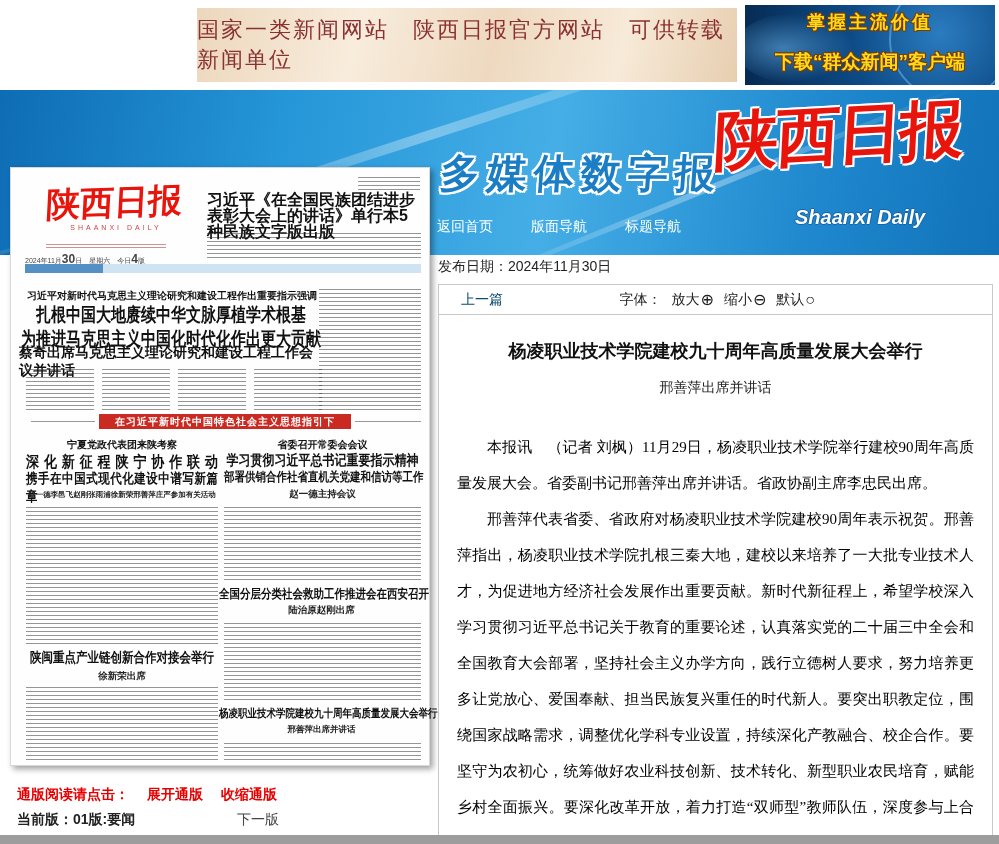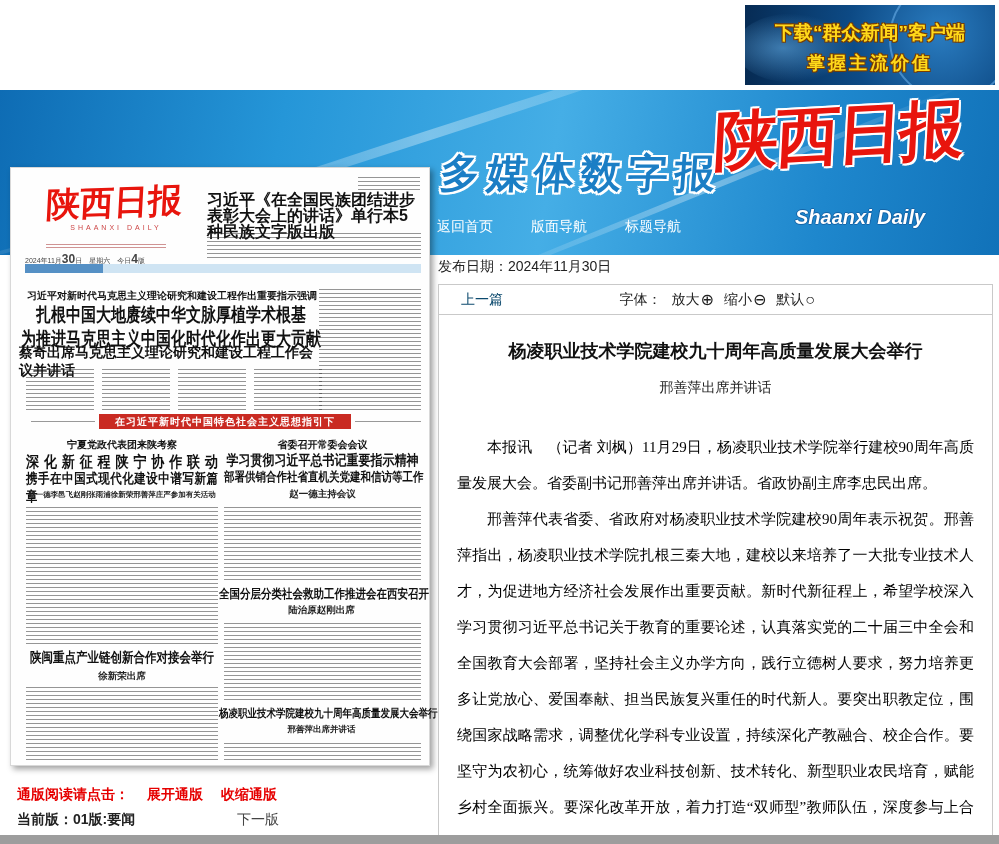--- a/index.html
+++ b/index.html
@@ -94,25 +94,28 @@
   .art-text p{margin:0;font-size:15px;line-height:36px;color:#000;text-indent:2em;text-align:justify;}
 
   .bottom-bar{left:0;top:835px;width:999px;height:9px;background:#9d9d9d;}
 </style>
 </head>
 <body>
 
 <div class="page">
 
   <div class="abs topbar">
+    <div class="abs mid-banner">
+      <span>国家一类新闻网站　陕西日报官方网站　可供转载新闻单位</span>
+    </div>
     <div class="abs app-banner">
       <div class="map"></div>
       <div class="ring"></div>
+      <div class="app-line app-line2">掌握主流价值</div>
       <div class="app-line app-line1">下载“群众新闻”客户端</div>
-      <div class="app-line app-line2">掌握主流价值</div>
     </div>
   </div>
 
   <div class="abs blue-banner">
     <div class="streak s1"></div>
     <div class="streak s2"></div>
     <div class="streak s3"></div>
     <div class="abs digital-title">多媒体数字报</div>
     <div class="abs banner-nav">
       <span>返回首页</span>

